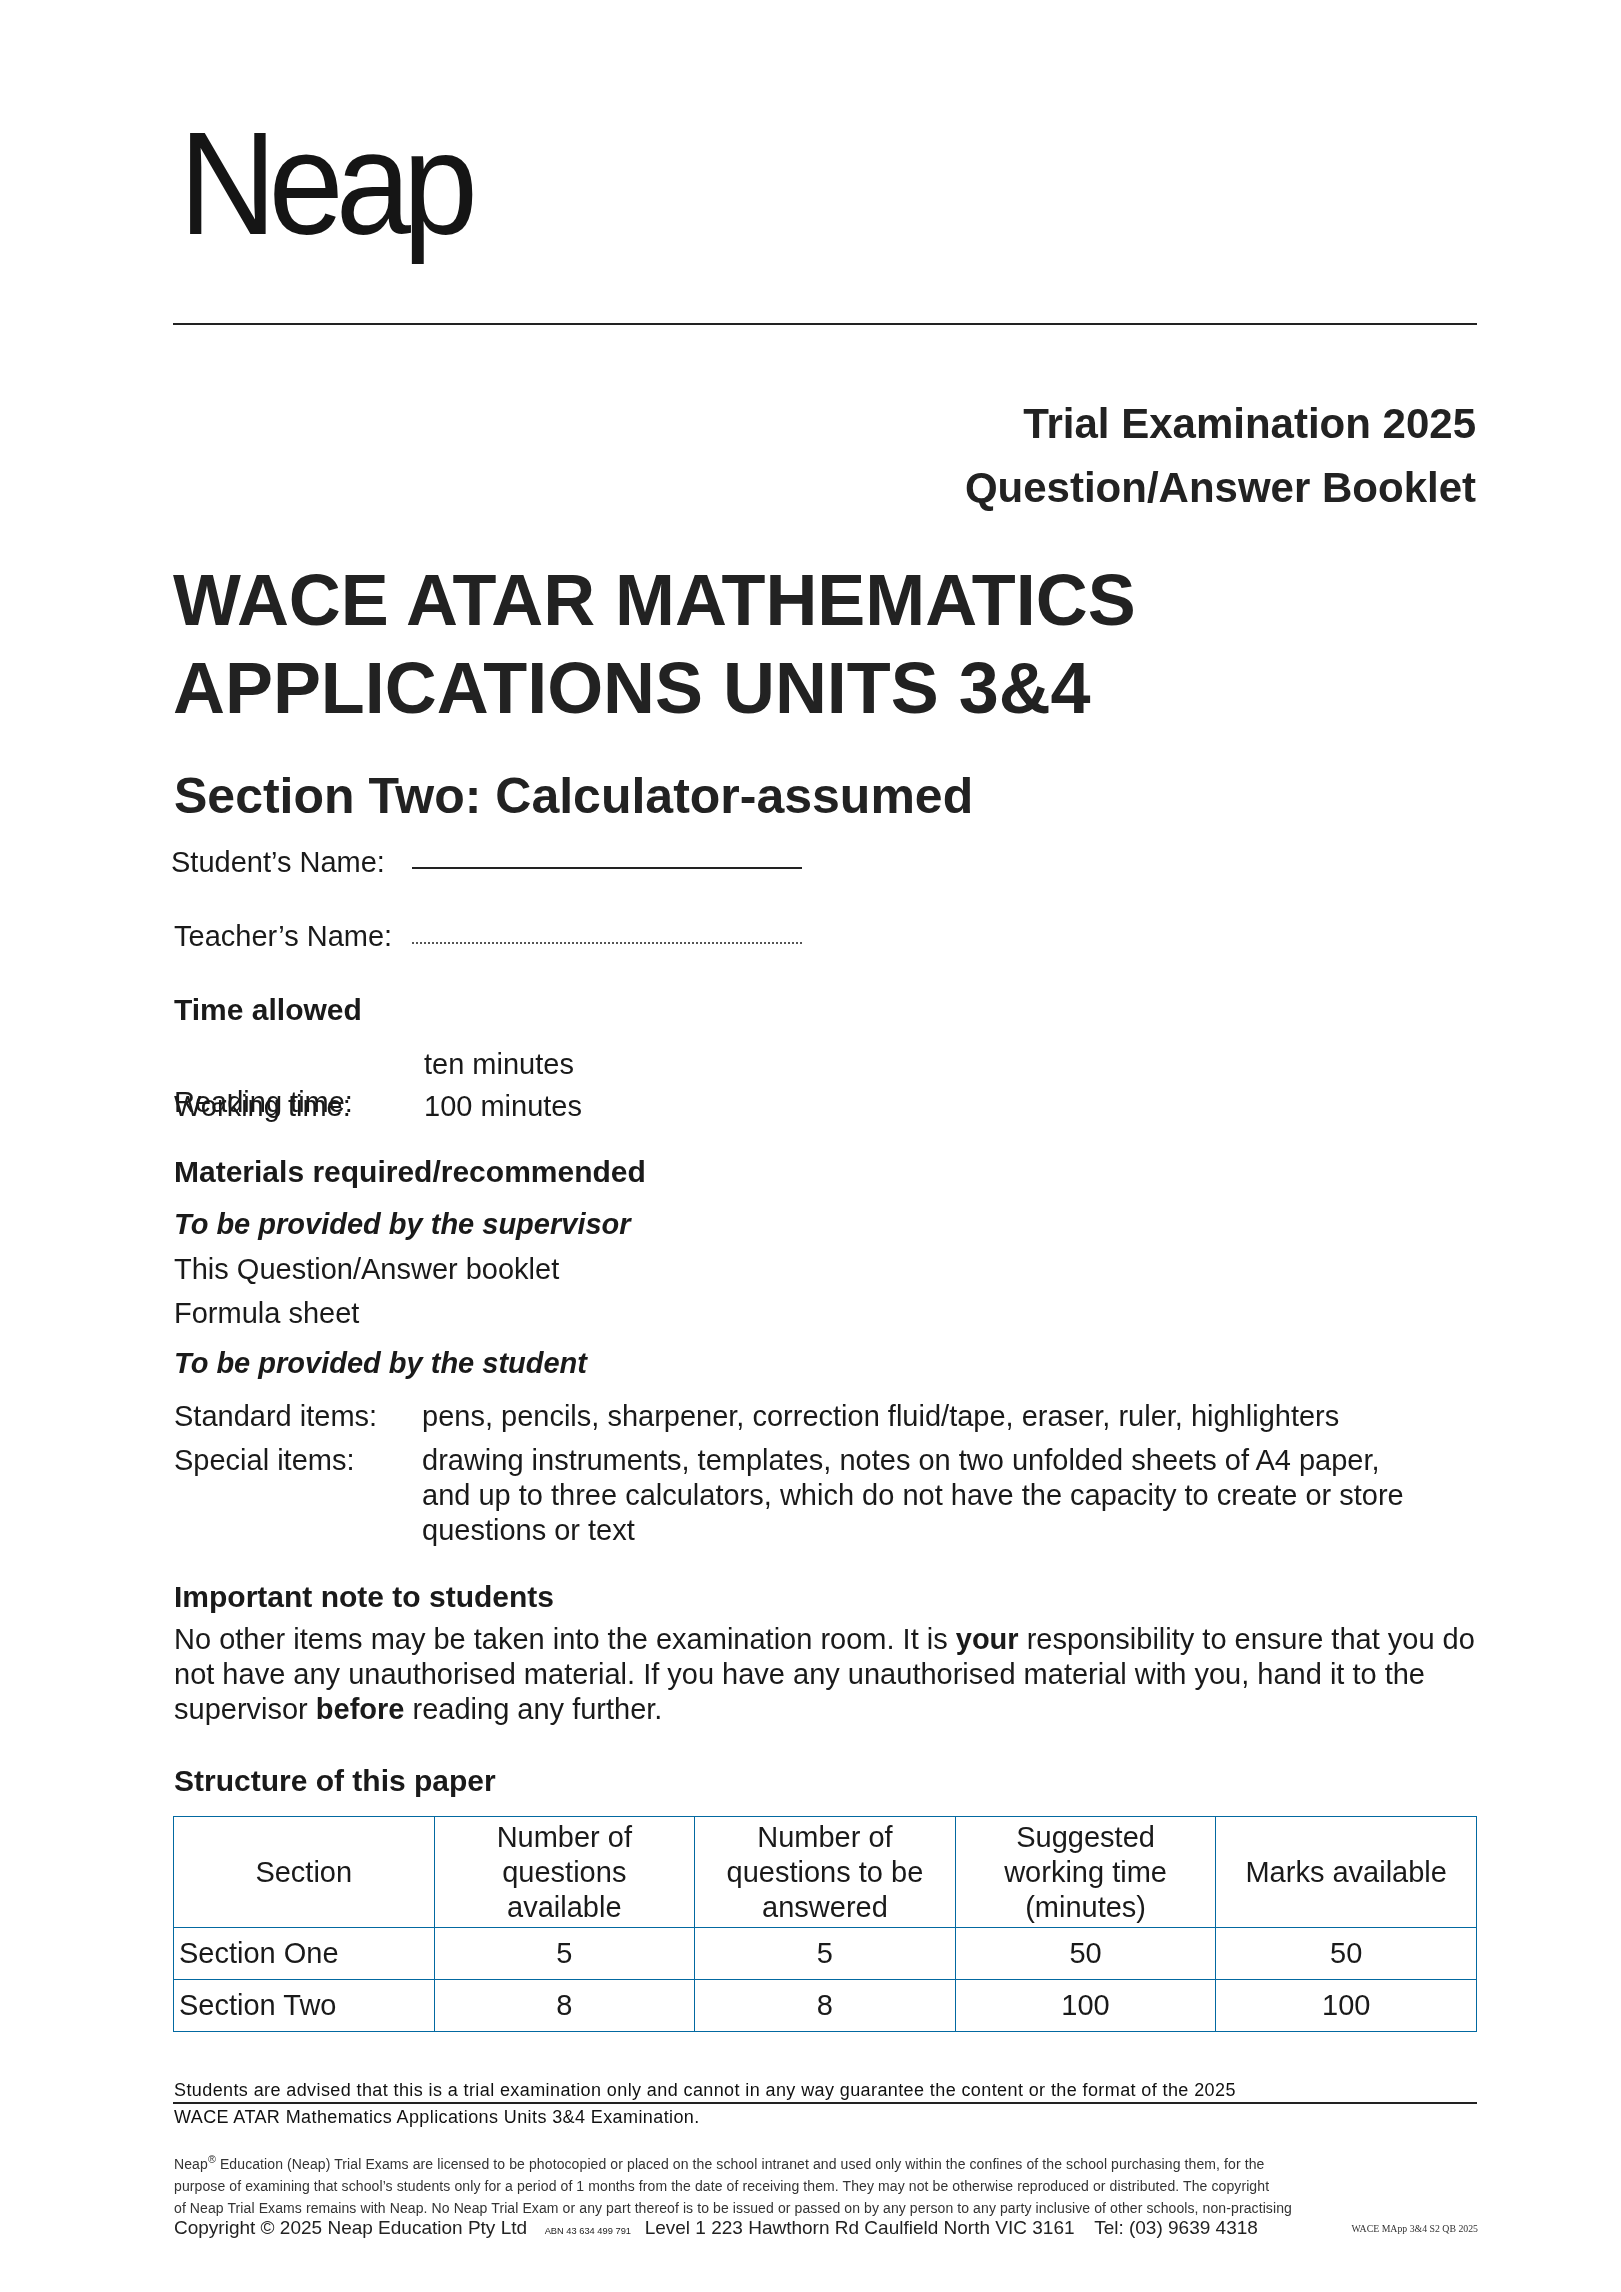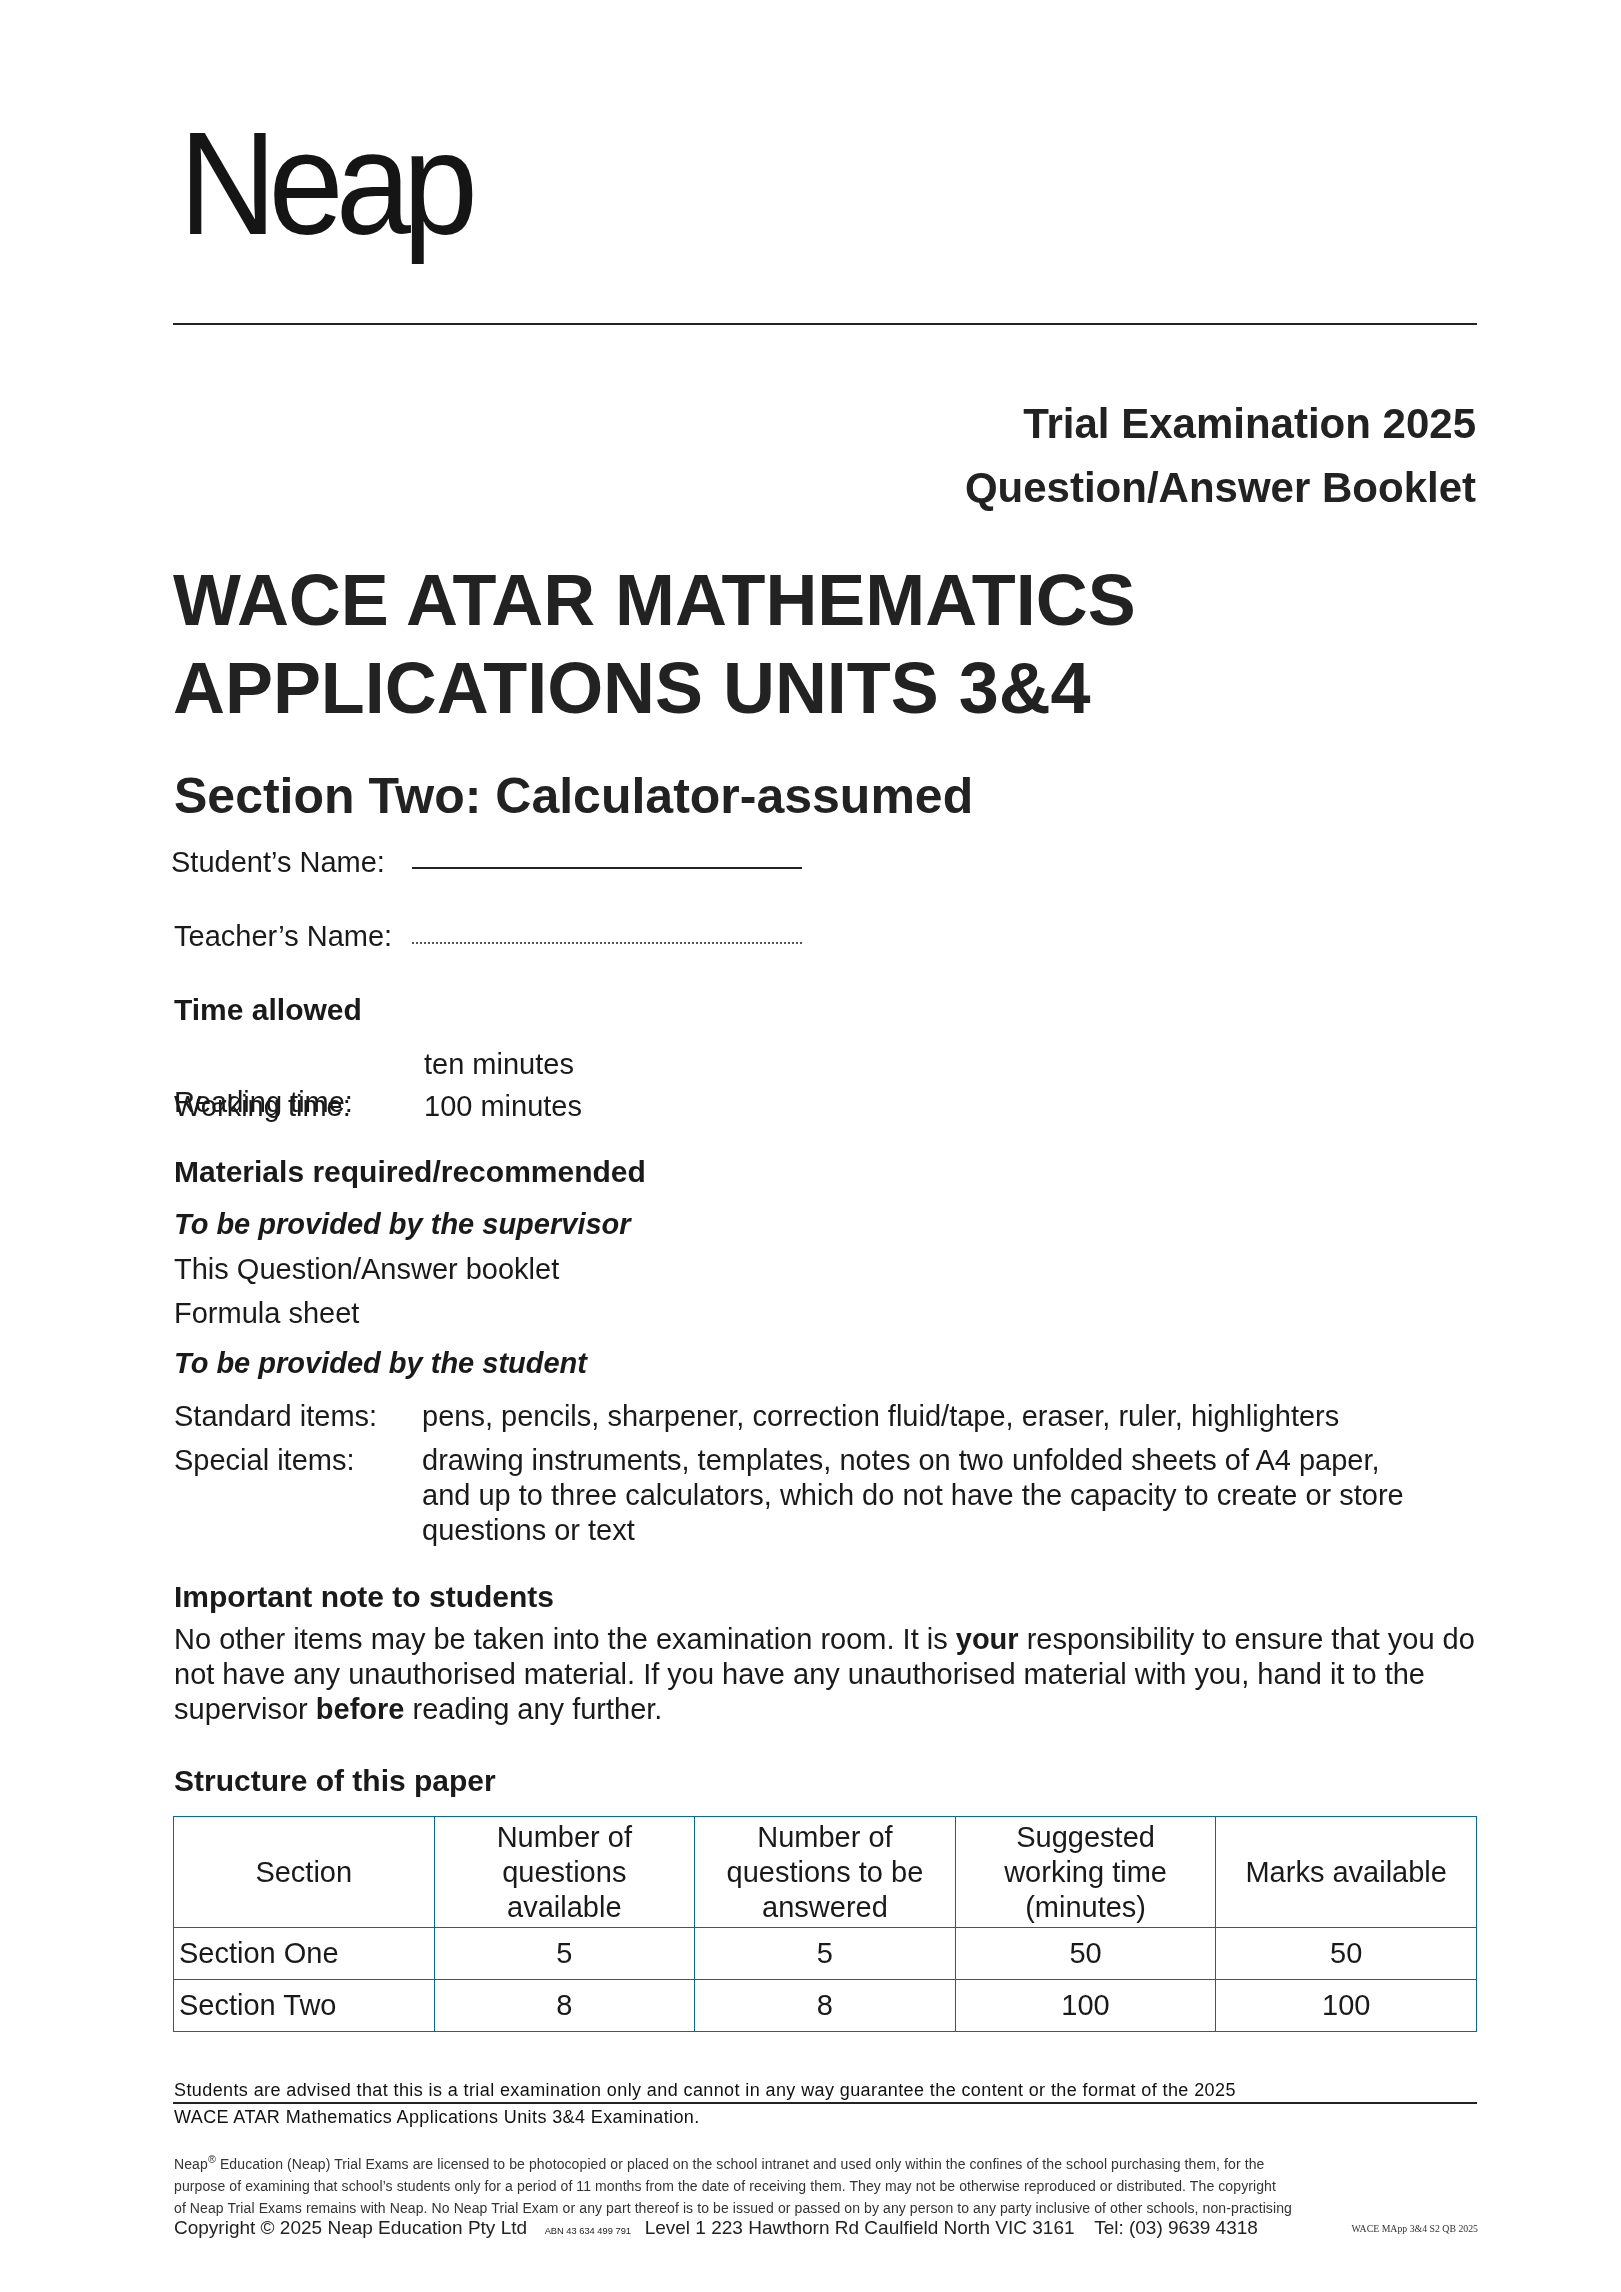--- a/index.html
+++ b/index.html
@@ -104,20 +104,20 @@
 </tbody>
   </table>
 
 <div class="advise" style="top:2049px;">
   <div>Students are advised that this is a trial examination only and cannot in any way guarantee the content or the format of the 2025</div>
   <div>WACE ATAR Mathematics Applications Units 3&amp;4 Examination.</div>
 </div>
 <div class="sep"></div>
 <div class="legal" style="top:2113px;">
   <div><span>Neap</span><sup>®</sup><span> Education (Neap) Trial Exams are licensed to be photocopied or placed on the school intranet and used only within the confines of the school purchasing them, for the</span></div>
-  <div>purpose of examining that school’s students only for a period of 11 months from the date of receiving them. They may not be otherwise reproduced or distributed. The copyright</div>
+  <div>purpose of examining that school’s students only for a period of 1 months from the date of receiving them. They may not be otherwise reproduced or distributed. The copyright</div>
   <div>of Neap Trial Exams remains with Neap. No Neap Trial Exam or any part thereof is to be issued or passed on by any person to any party inclusive of other schools, non-practising</div>
 </div>
 <div class="copy">
   <span>Copyright © 2025 Neap Education Pty Ltd</span><span class="abn">ABN 43 634 499 791</span><span>Level 1 223 Hawthorn Rd Caulfield North VIC 3161</span><span class="gap"></span><span>Tel: (03) 9639 4318</span>
   <span class="code">WACE MApp 3&amp;4 S2 QB 2025</span>
 </div>
 
 
 </body></html>

